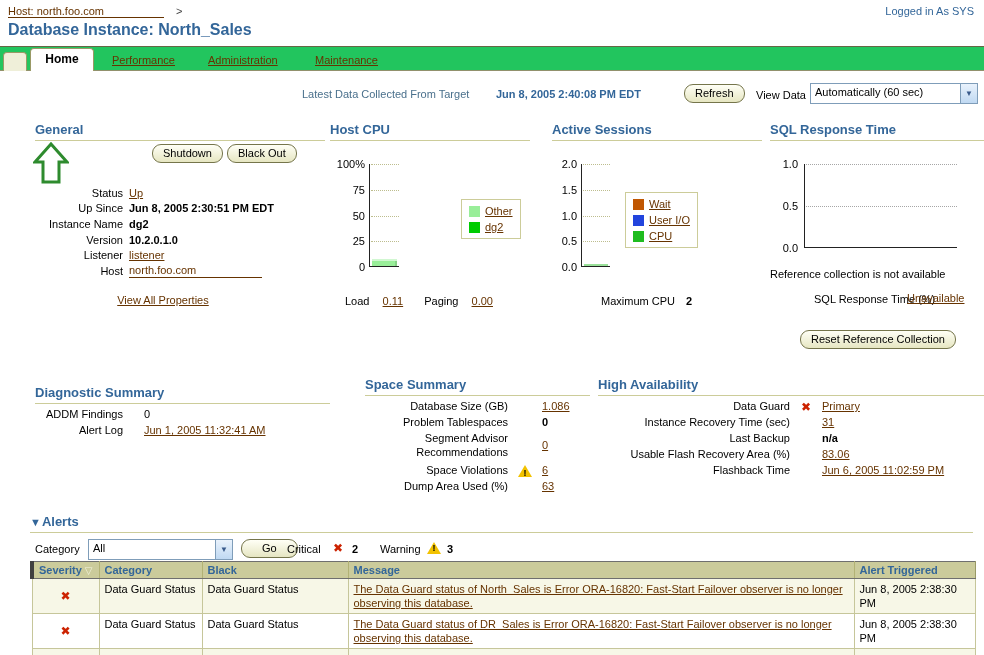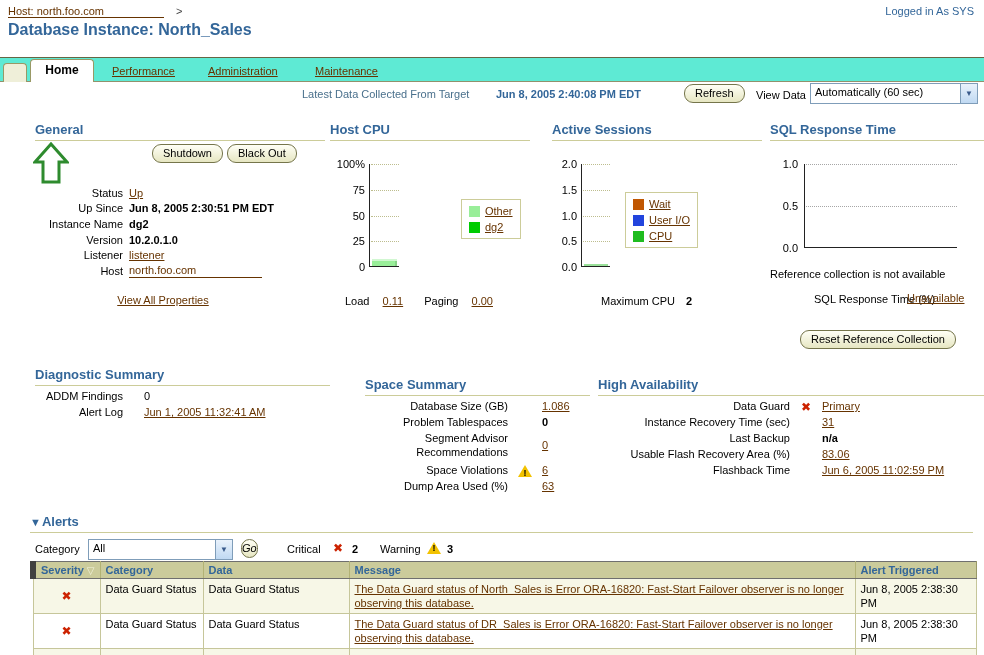--- a/index.html
+++ b/index.html
@@ -11,22 +11,22 @@
   .bold { font-weight:bold; white-space:nowrap; }
 
   
   .breadcrumb-link { position:absolute; left:8px; top:5px; color:#663300; text-decoration:none;
                      border-bottom:1px solid #663300; padding-right:60px; cursor:pointer; }
   .crumb-sep { position:absolute; left:176px; top:5px; color:#444; }
   .logged-in { position:absolute; right:10px; top:5px; color:#336699; }
   .page-title { position:absolute; left:8px; top:21px; font-size:16px; font-weight:bold; color:#336699; white-space:nowrap; }
 
   
-  .tabbar { position:absolute; left:0; top:46px; width:984px; height:25px; background:#5eead4;
-            border-top:1px solid #666644; border-bottom:1px solid #91916D;margin-top:11px; }
+  .tabbar { position:absolute; left:0; top:46px; width:984px; height:25px; background:#22c55e;
+            border-top:1px solid #666644; border-bottom:1px solid #91916D; }
   .tab-stub { position:absolute; left:3px; top:5px; width:24px; height:19px; background:#EFEFD9;
               border:1px solid #999966; border-bottom:none; border-radius:4px 4px 0 0; }
   .tab-active { position:absolute; left:30px; top:1px; width:64px; height:23px; background:#fff;
                 border:1px solid #999966; border-bottom:none; border-radius:4px 4px 0 0;
                 text-align:center; line-height:21px; font-weight:bold; font-size:12px; z-index:2; cursor:pointer; }
   .tab-link { position:absolute; top:7px; color:#663300; text-decoration:underline; cursor:pointer; }
 
   
   .latest-label { position:absolute; left:302px; top:88px; color:#4A708C; white-space:nowrap; }
   .latest-value { position:absolute; left:496px; top:88px; color:#336699; font-weight:bold; white-space:nowrap; }
@@ -69,21 +69,21 @@
 
   
   .alerts-head { position:absolute; left:0; top:2px; width:943px; border-bottom:1px solid #CCCC99; padding-bottom:3px; }
   .tri { color:#336699; font-size:11px; cursor:pointer; }
   .alerts-title { color:#336699; font-weight:bold; font-size:13px; margin-left:1px; }
   .alerts-controls { position:absolute; left:0; top:26px; width:943px; height:22px; }
   .alerts-table { position:absolute; left:0; top:49px; width:943px; border-collapse:collapse; table-layout:fixed; }
   .alerts-table th { background:#CBCB9B; color:#336699; font-weight:bold; text-align:left; font-size:11px;
                      padding:2px 5px; border-top:1px solid #6F6F6F; border-bottom:1px solid #6F6F6F;
                      border-left:1px solid #E8E8D0; border-right:1px solid #B2B275; cursor:pointer; white-space:nowrap; }
-  .alerts-table th:first-child { border-left:6px solid #404040; }
+  .alerts-table th:first-child { border-left:4px solid #404040; }
   .alerts-table th:last-child { border-right:1px solid #999966; }
   .alerts-table td { border:1px solid #C6C69A; padding:3px 5px; vertical-align:top; line-height:14px; font-size:11px; }
   .alerts-table tr.alt td { background:#F7F7E7; }
   .sev-cell { text-align:center; vertical-align:middle !important; }
   .sort { color:#F2F2DC; font-size:10px; margin-left:3px; }
   .row-h td { height:35px; }
   .partial td { height:20px; }
 </style>
 </head>
 <body>
@@ -226,21 +226,21 @@
     <div class="plot" style="left:34px;top:44px;width:153px;height:84px;">
       <div class="gline gray" style="top:0;"></div>
       <div class="gline gray" style="top:42px;"></div>
     </div>
     <div style="position:absolute;left:0;top:148px;width:214px;white-space:nowrap;overflow:hidden;">Reference collection is not available</div>
     <div style="position:absolute;left:16px;top:172px;width:132px;line-height:14px;margin-left:28px;">SQL Response Time (%)</div>
     <a class="lnk" style="position:absolute;left:137px;top:172px;">Unavailable</a>
     <button class="btn" style="left:30px;top:210px;">Reset Reference Collection</button>
   </div>
 
-  <div class="sec" style="left:35px;top:365px;width:295px;height:120px;">
+  <div class="sec" style="left:35px;top:383px;width:295px;height:120px;">
     <div class="sec-title">Diagnostic Summary</div>
     <div style="position:absolute;left:0;top:22px;width:295px;">
       <div class="kv" style="height:16px;">
         <span class="kv-label" style="width:88px;">ADDM Findings</span>
         <span class="kv-val" style="margin-left:21px;">0</span>
       </div>
       <div class="kv" style="height:16px;">
         <span class="kv-label" style="width:88px;">Alert Log</span>
         <a class="kv-val lnk" style="margin-left:21px;">Jun 1, 2005 11:32:41 AM</a>
       </div>
@@ -319,21 +319,21 @@
   <div class="sec" style="left:30px;top:512px;width:943px;height:143px;">
     <div class="alerts-head">
       <span class="tri">▼</span><span class="alerts-title">Alerts</span>
     </div>
     <div class="alerts-controls">
       <span style="position:absolute;left:5px;top:5px;">Category</span>
       <div class="select" style="left:58px;top:1px;width:145px;">
         <span class="sel-text">All</span>
         <span class="sel-arrow">▼</span>
       </div>
-      <button class="btn" style="left:211px;top:1px;padding:1px 0;font-style:italic;">Go</button>
+      <button class="btn" style="left:211px;top:1px;padding:1px 20px;">Go</button>
       <span style="position:absolute;left:257px;top:5px;">Critical</span>
       <span class="xicon" style="position:absolute;left:303px;top:5px;">✖</span>
       <span class="bold" style="position:absolute;left:322px;top:5px;">2</span>
       <span style="position:absolute;left:350px;top:5px;">Warning</span>
       <span class="warn-icon" style="position:absolute;left:397px;top:4px;">
           <span class="warn-tri"></span>
           <i class="warn-mark">!</i>
         </span>
       <span class="bold" style="position:absolute;left:417px;top:5px;">3</span>
     </div>
@@ -342,21 +342,21 @@
           <col style="width:67px;">
           <col style="width:103px;">
           <col style="width:146px;">
           <col style="width:506px;">
           <col style="width:121px;">
         </colgroup>
       <thead>
         <tr>
           <th><span>Severity</span><span class="sort">▽</span></th>
           <th>Category</th>
-          <th>Data</th>
+          <th>Black</th>
           <th>Message</th>
           <th>Alert Triggered</th>
         </tr>
       </thead>
       <tbody>
         <tr class="alt row-h">
           <td class="sev-cell"><span class="xicon">✖</span></td>
           <td>Data Guard Status</td>
           <td>Data Guard Status</td>
           <td><a class="lnk" style="white-space:normal;">The Data Guard status of North_Sales is Error ORA-16820: Fast-Start Failover observer is no longer observing this database.</a></td>

